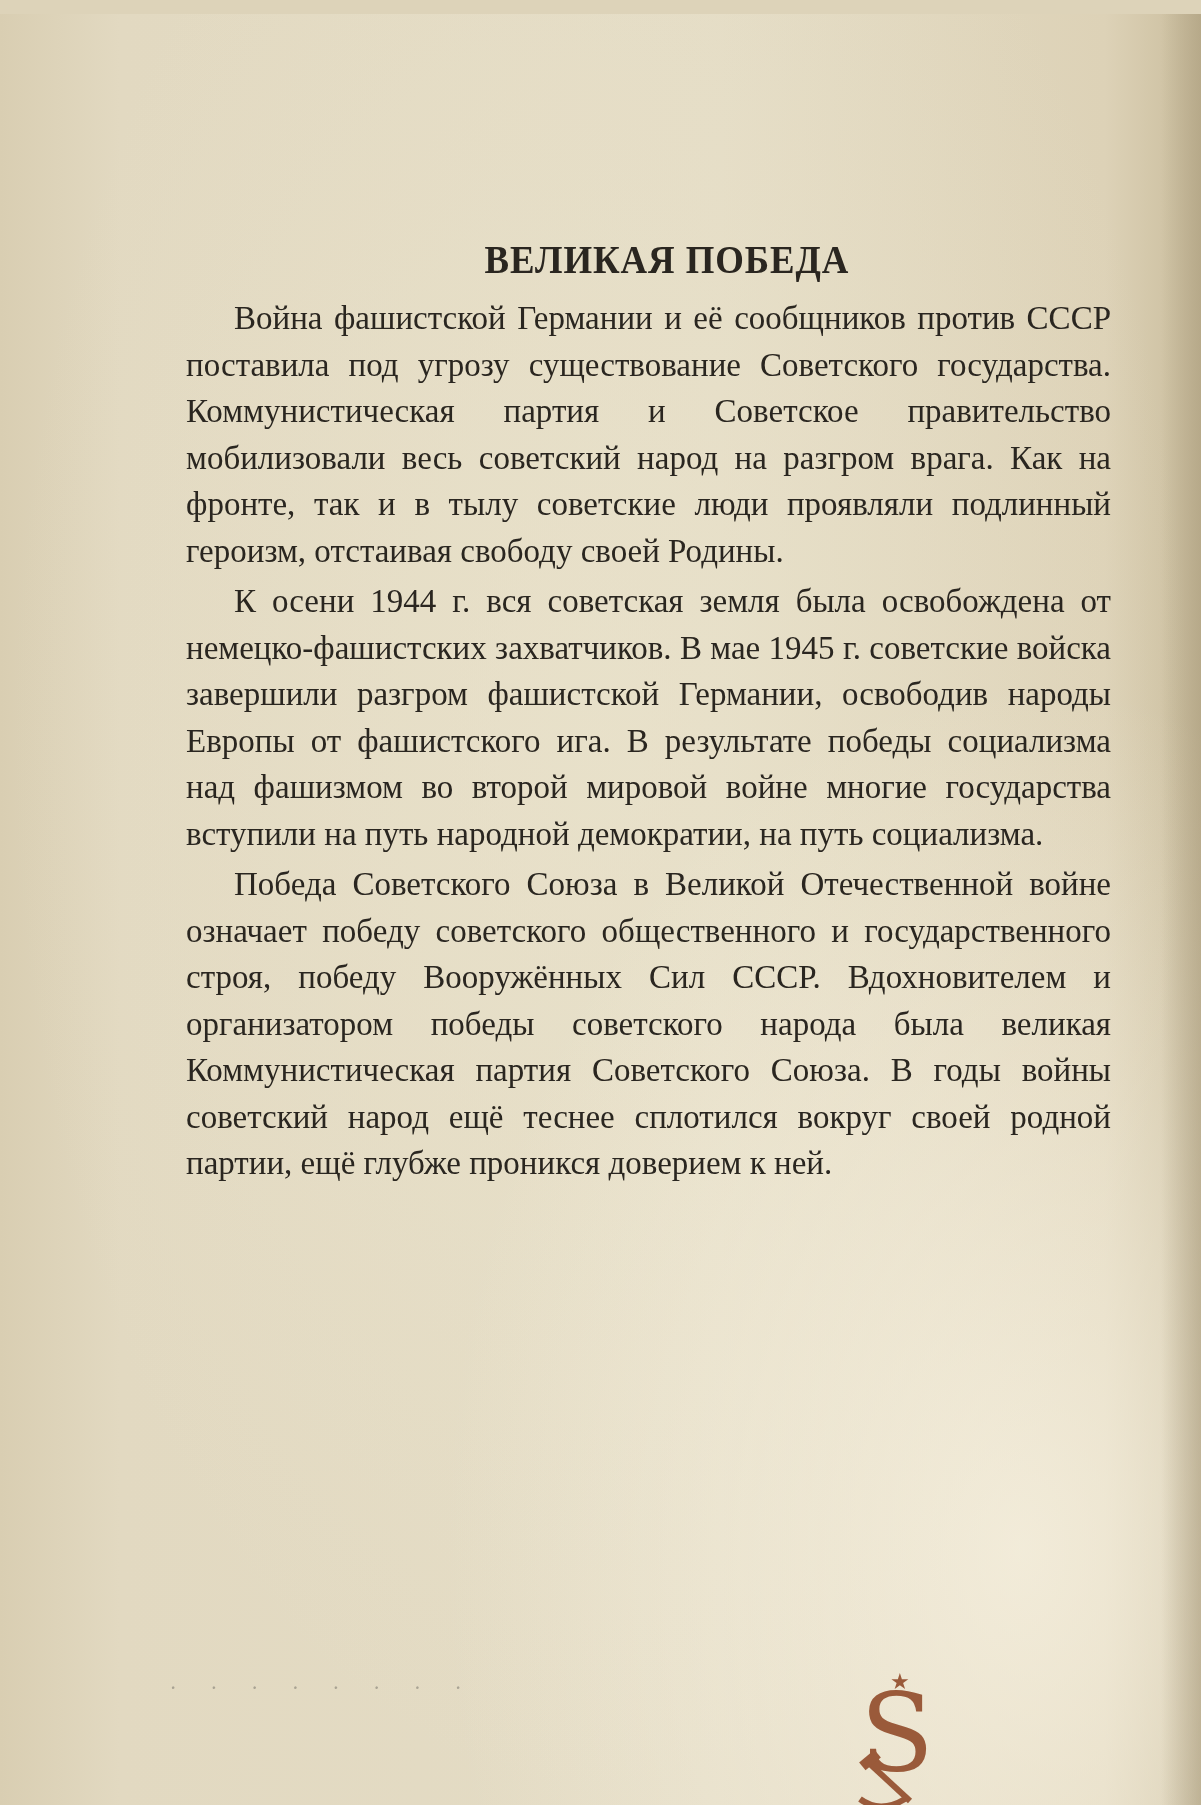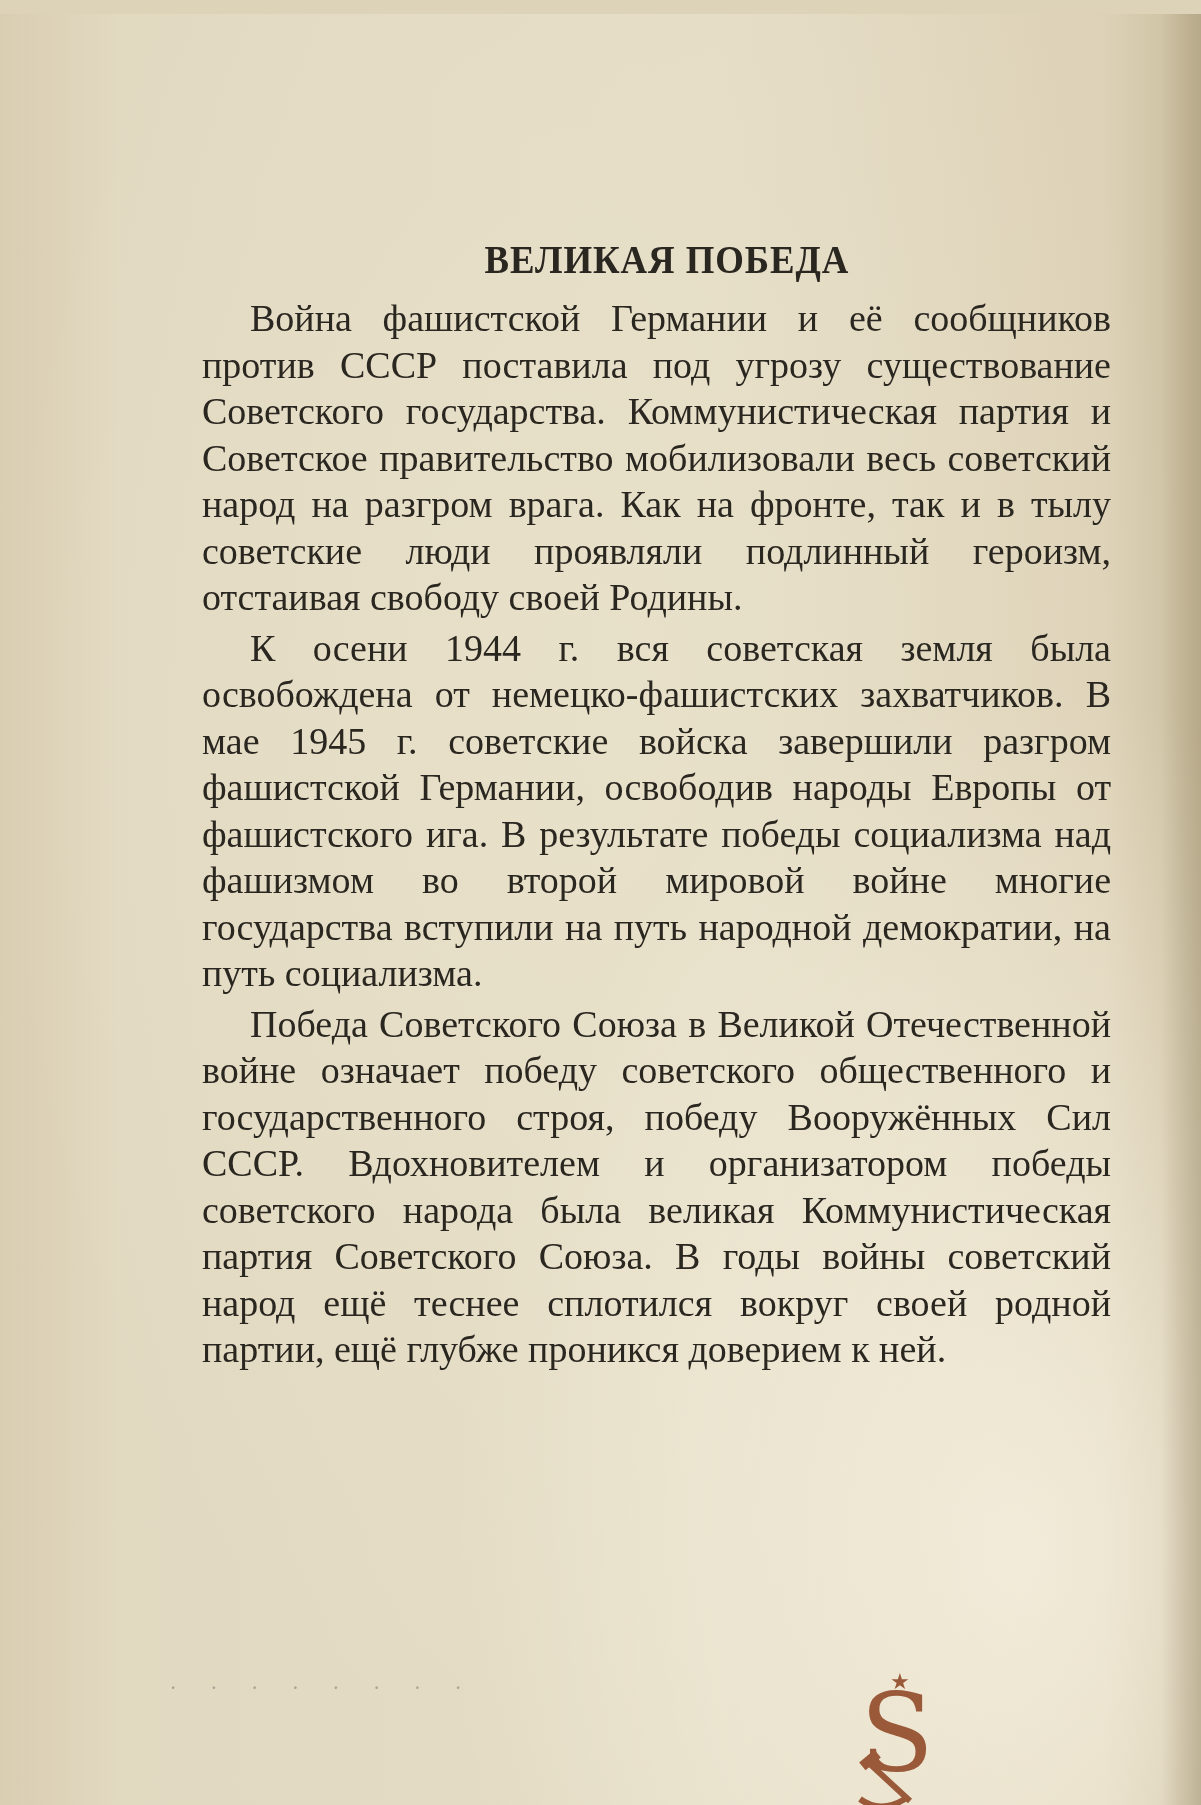--- a/index.html
+++ b/index.html
@@ -25,23 +25,23 @@
       color: #2a2620;
     }
     .title {
       text-align: center; font-weight: bold; font-size: 40px;
       letter-spacing: 1px; margin: 0 0 12px 0; padding-left: 40px;
       font-family: "Liberation Serif", serif;
       transform: scaleX(0.92);
     }
     .para {
       font-family: "Liberation Serif", serif;
-      font-size: 38px; line-height: 46.5px;
+      font-size: 33px; line-height: 46.5px;
       text-align: justify; text-indent: 48px;
-      margin: 0 0 4px 16px;
+      margin: 0 0 4px 0;
       transform-origin: left top;
     }
     .watermark {
       position: absolute; left: 850px; top: 1655px; width: 340px; height: 140px;
     }
     .wm-text {
       position: absolute; left: 93px; top: 35px;
       font-family: "DejaVu Serif", serif; font-style: italic;
       color: #9a5a3a; font-size: 38px;
     }

